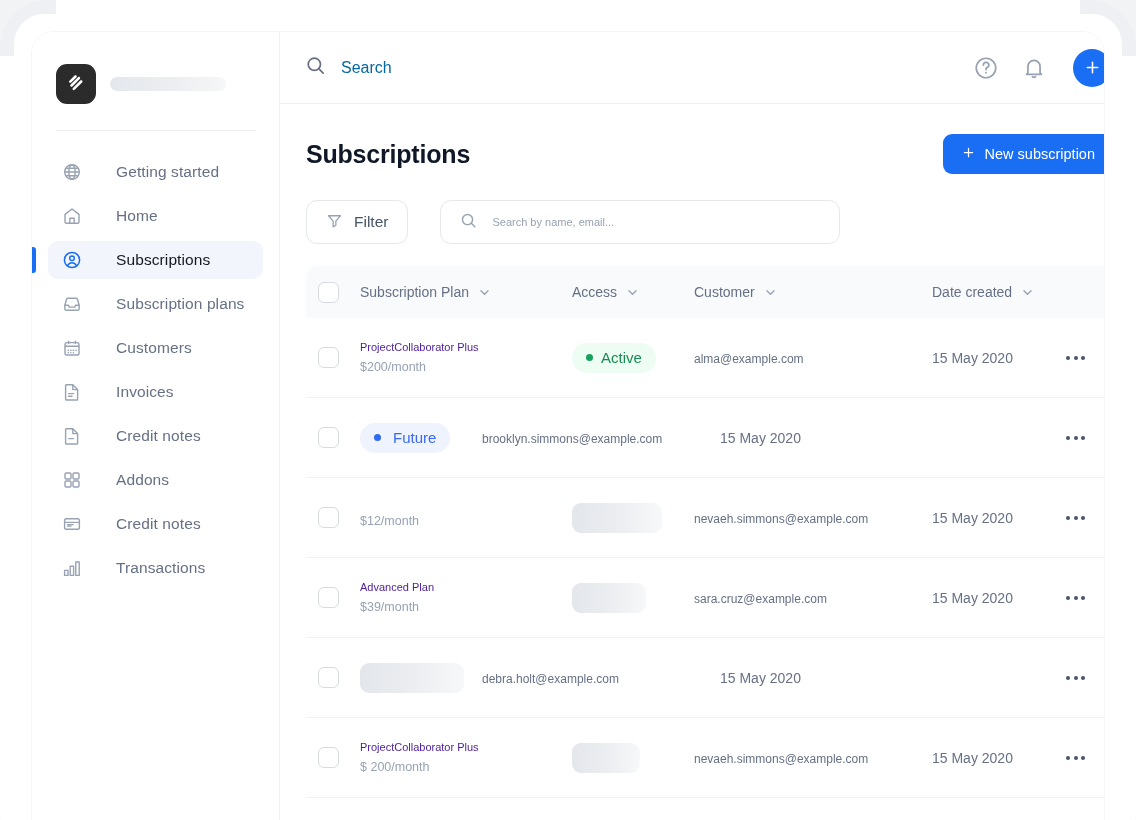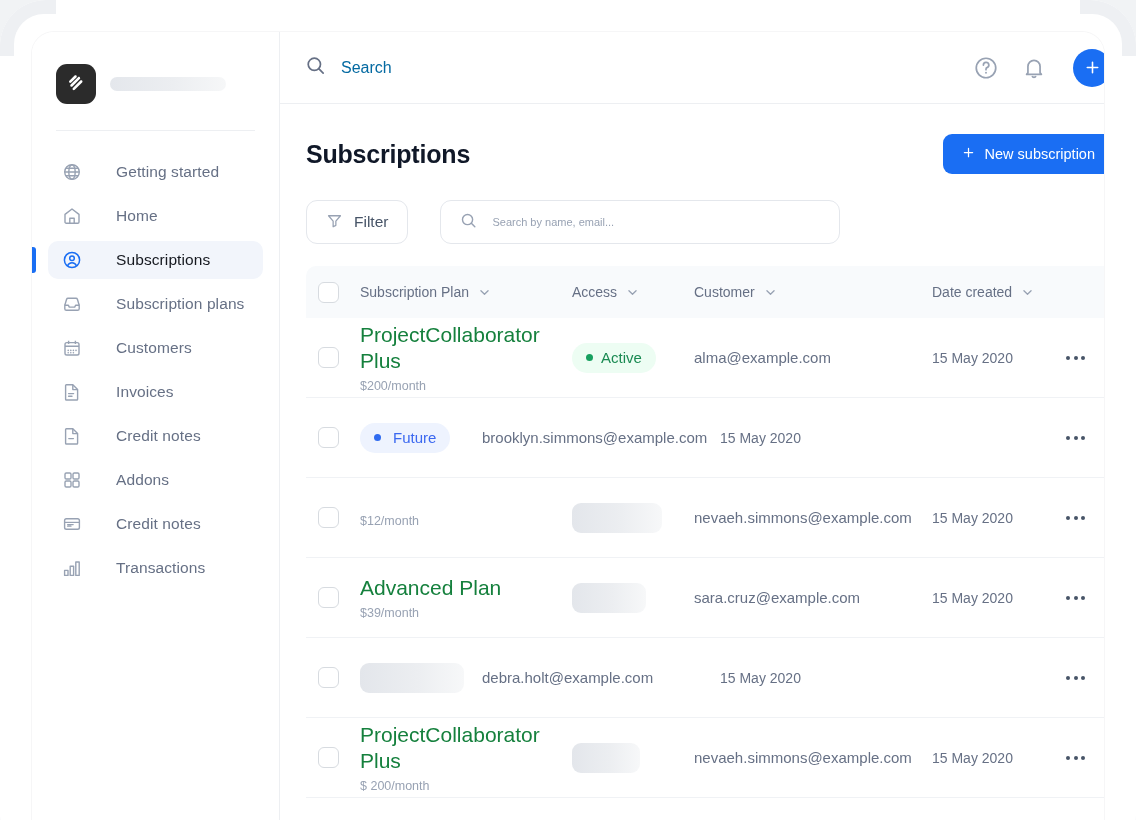--- a/index.html
+++ b/index.html
@@ -171,23 +171,23 @@
   .col-more  { flex: 1; display: flex; justify-content: flex-end; }
 
   .hcell { display: flex; align-items: center; gap: 9px; cursor: pointer; }
   .chev { width: 13px; height: 13px; color: #98a2b3; display:block; }
 
   .cbox {
     width: 21px; height: 21px; border-radius: 6px;
     border: 1.6px solid #d7dbe0; background: #fff;
     cursor: pointer; display: block;
   }
-  .plan-name { font-size: 21px; color: #15803d; line-height: 1.2; }
+  .plan-name { font-size: 11px; color: #4c1d95; line-height: 1.2; }
   .plan-price { font-size: 12.5px; color: #98a2b3; margin-top: 6px; }
-  .cust-email { font-size: 15px; color: #667085; }
+  .cust-email { font-size: 12px; color: #667085; }
   .date-text { font-size: 14px; color: #667085; }
   .kebab { display: flex; gap: 3.5px; cursor: pointer; padding: 6px; }
   .kebab i { width: 4px; height: 4px; border-radius: 50%; background: #475467; display: block; }
 
   .badge {
     display: inline-flex; align-items: center; gap: 8px;
     height: 30px; padding: 0 14px; border-radius: 15px;
     font-size: 15px;
   }
   .badge .dot { width: 7px; height: 7px; border-radius: 50%; display: block; }

